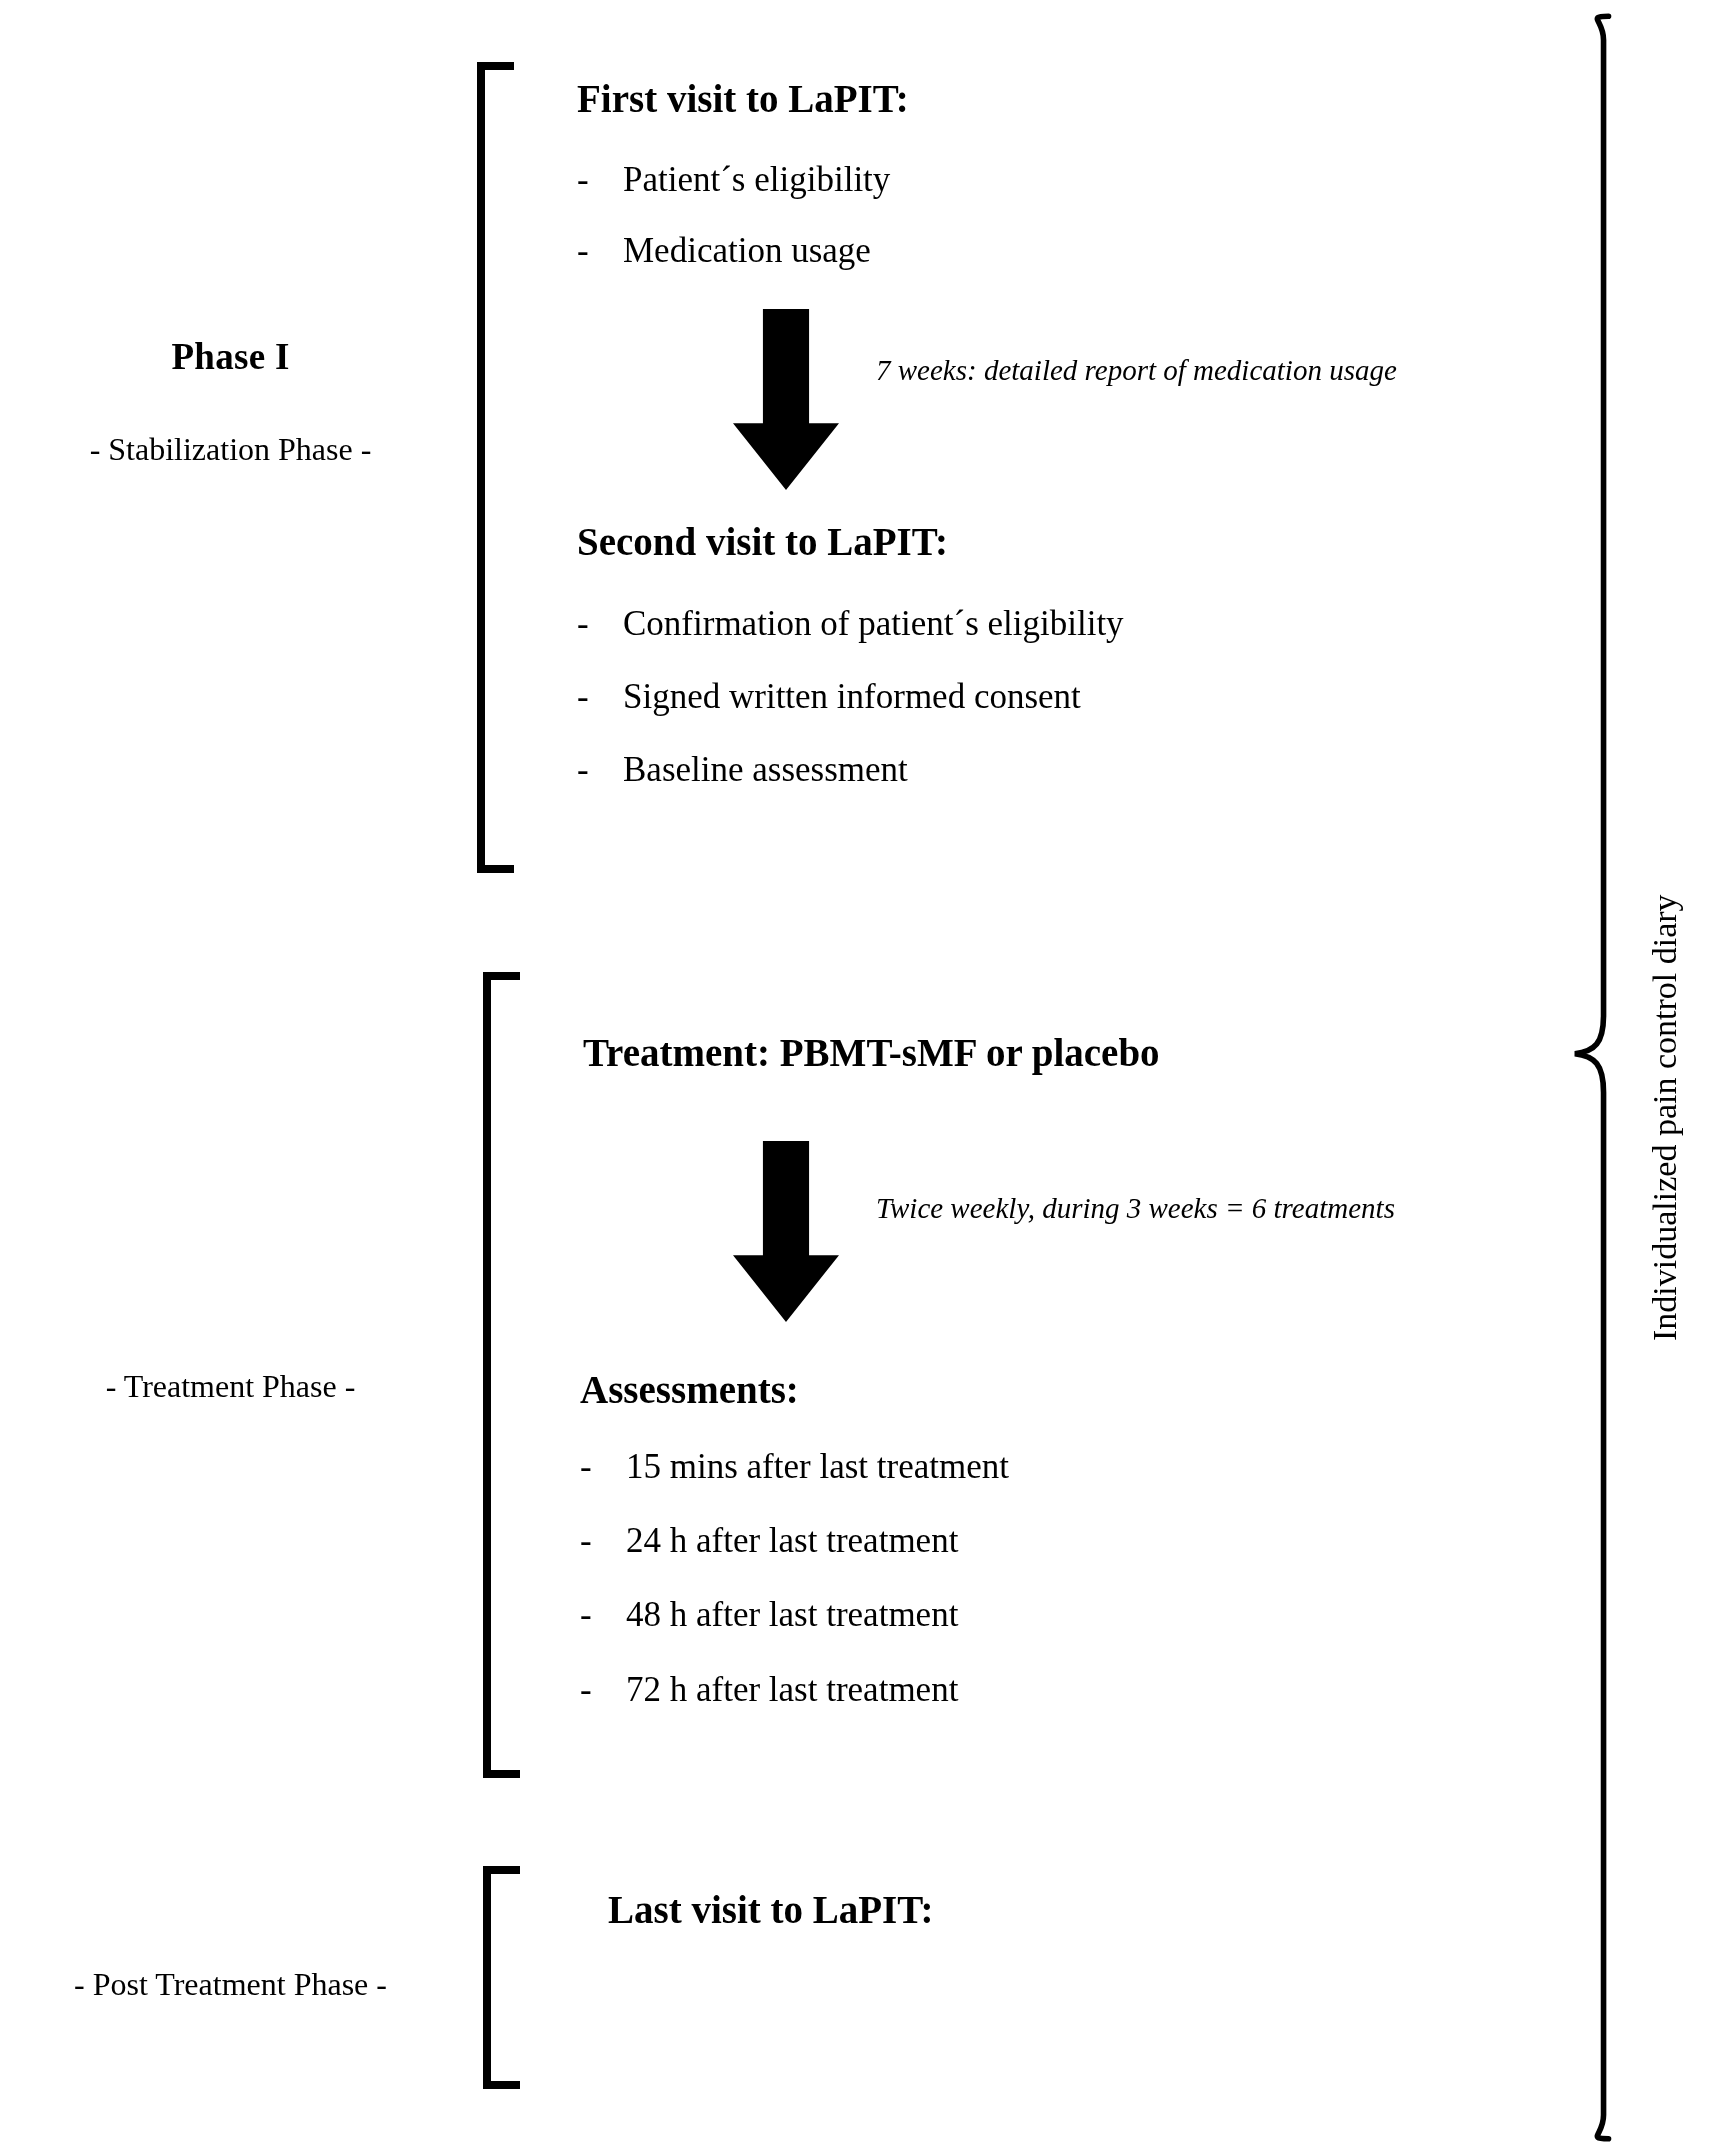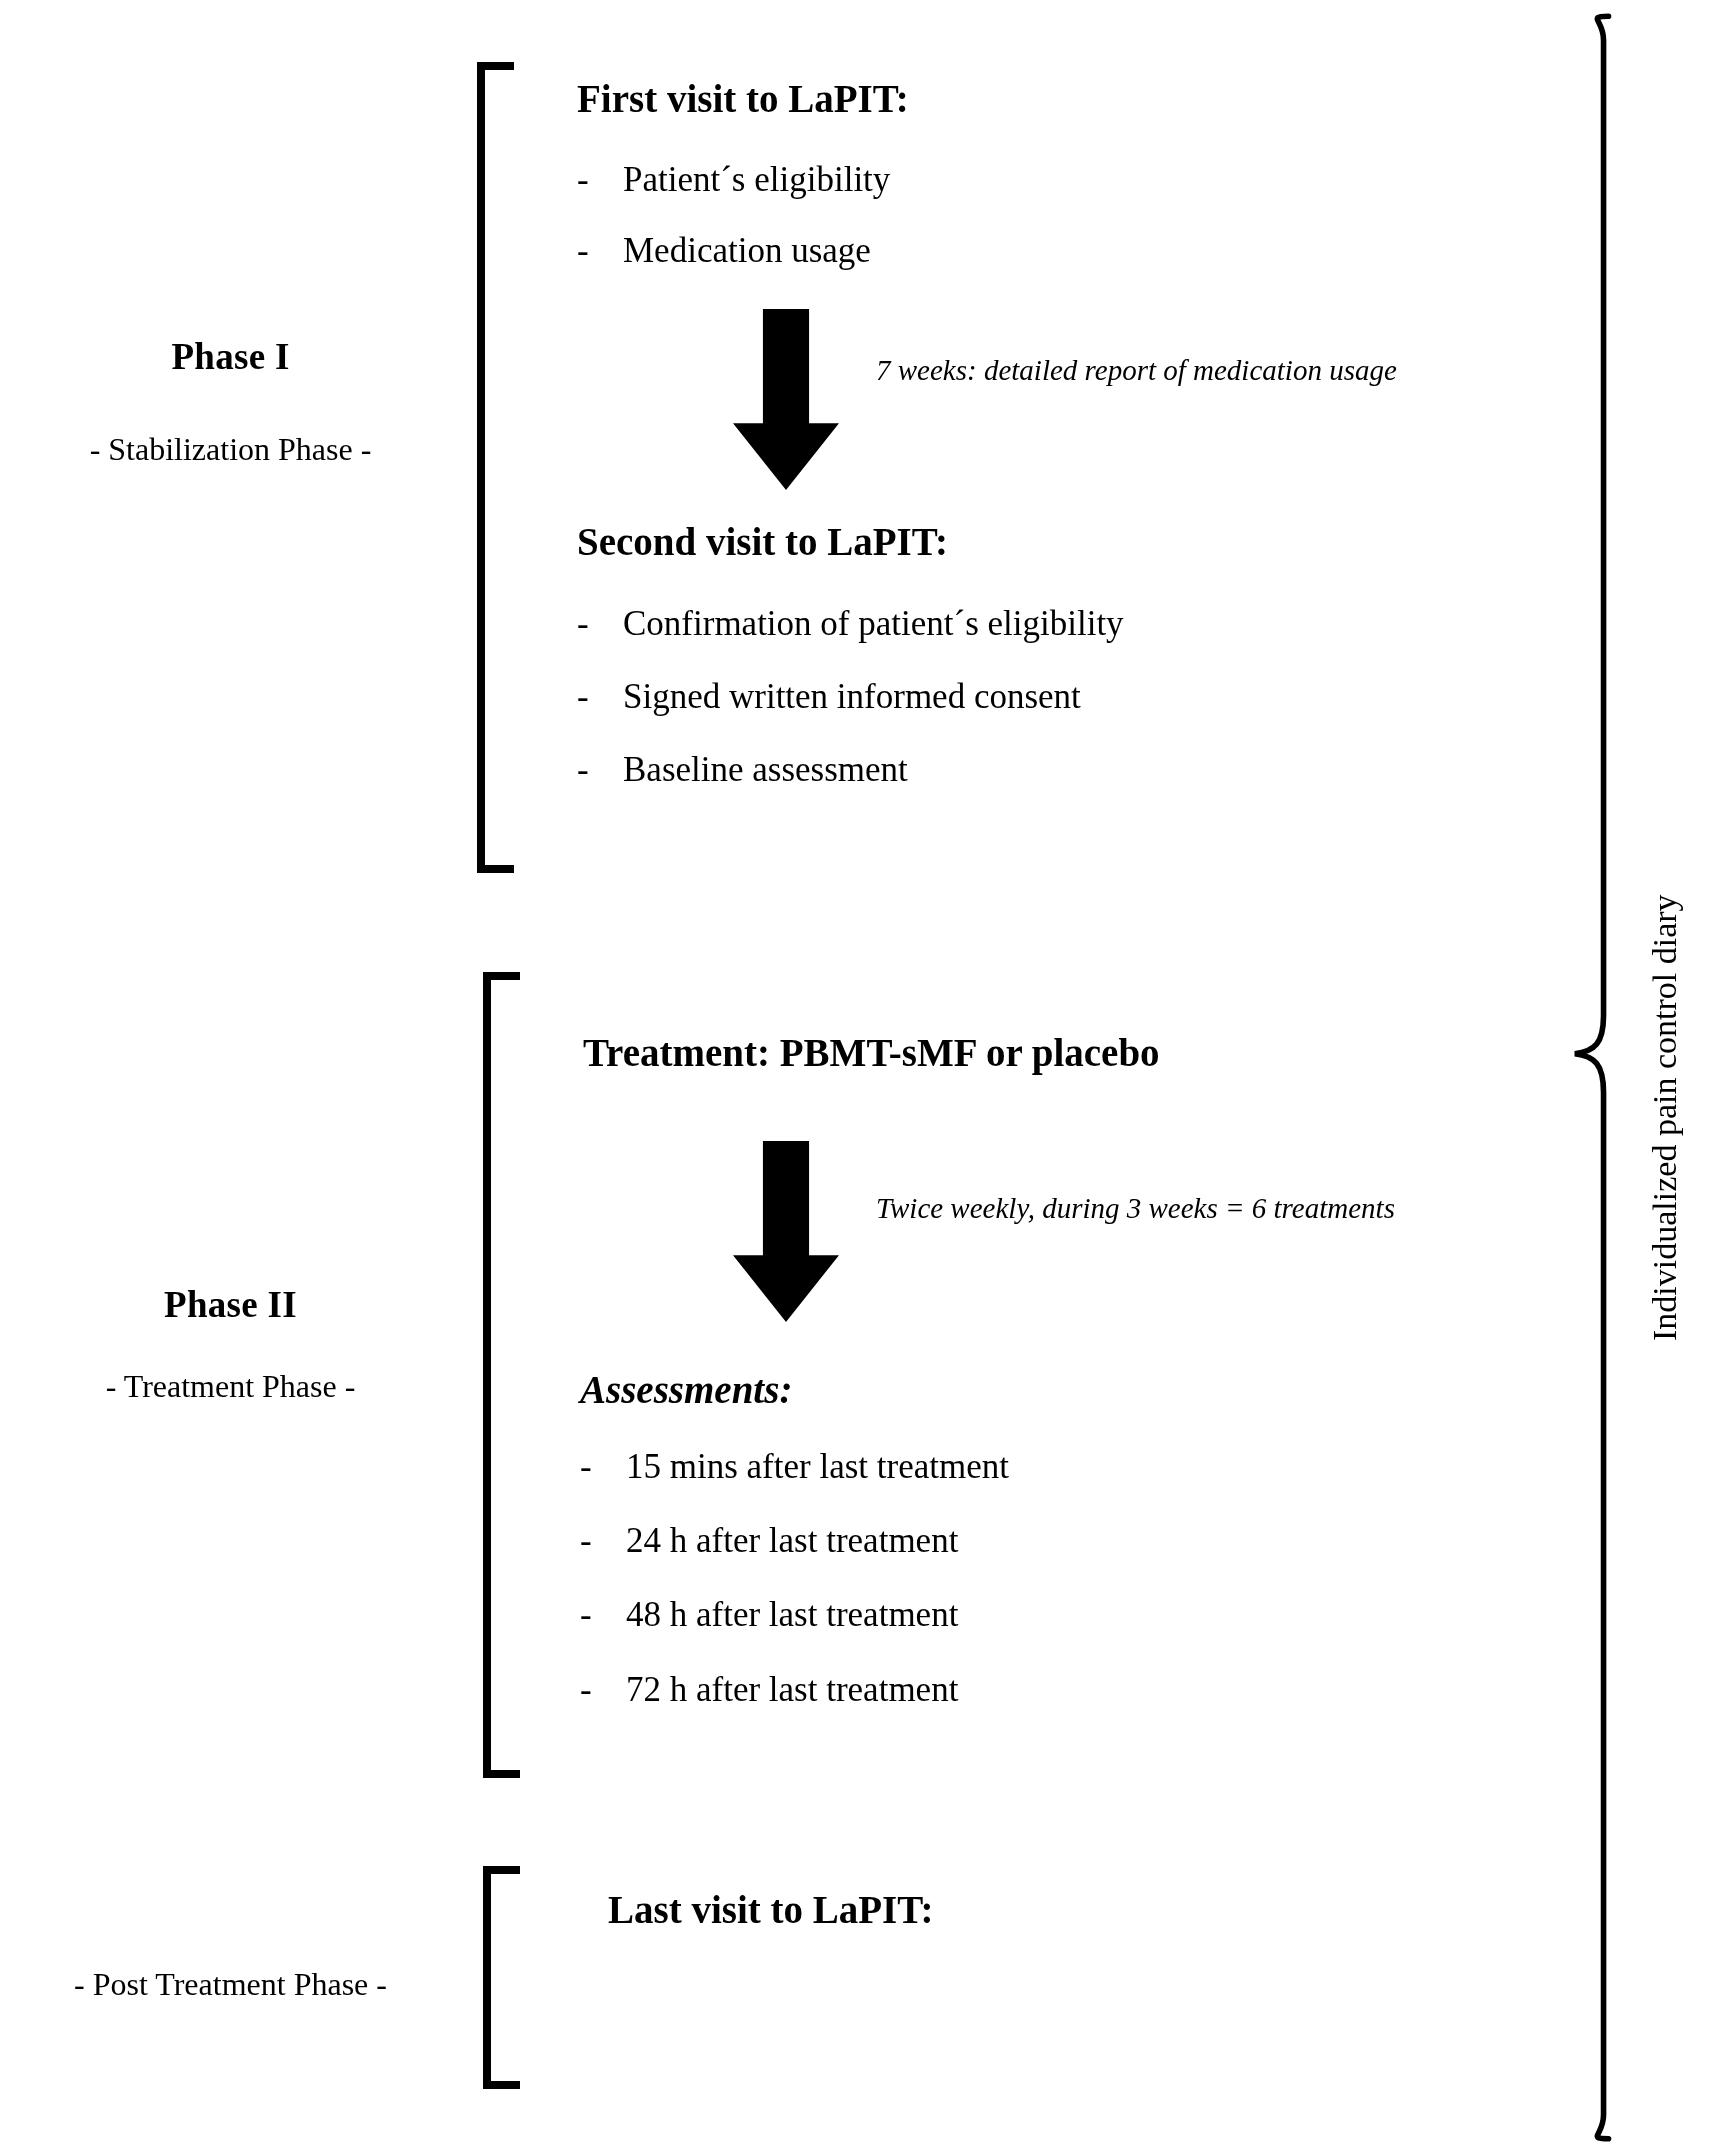--- a/index.html
+++ b/index.html
@@ -145,40 +145,37 @@
   </div>
   <div class="bullet-row" style="left:577px; top:678px;">
     <span class="bullet-dash">-</span>
     <span>Signed written informed consent</span>
   </div>
   <div class="bullet-row" style="left:577px; top:751px;">
     <span class="bullet-dash">-</span>
     <span>Baseline assessment</span>
   </div>
 
-  <div class="phase-label" style="top:1285px;">
-    <div class="phase-title">Phase II</div>
-  </div>
   <div class="phase-label" style="top:1369px;">
     <div class="phase-sub">- Treatment Phase -</div>
   </div>
 
   <div class="bracket" style="left:483px; top:972px; width:37px; height:806px;"></div>
 
   <div class="block-heading" style="left:583px; top:1032px;">Treatment: PBMT-sMF or placebo</div>
 
   <div class="arrow" style="left:733px; top:1141px;">
     <svg width="106" height="181" viewBox="0 0 170 290" aria-hidden="true">
       <polygon points="48,0 122,0 122,183 170,183 85,290 0,183 48,183" fill="#000000"></polygon>
     </svg>
   </div>
 
   <div class="annotation" style="left:876px; top:1171px; width:655px;margin-top:16px;">Twice weekly, during 3 weeks = 6 treatments</div>
 
-  <div class="block-heading" style="left:580px; top:1369px;font-style:italic;">Assessments:</div>
+  <div class="block-heading" style="left:580px; top:1369px;">Assessments:</div>
 
   <div class="bullet-row" style="left:580px; top:1448px;">
     <span class="bullet-dash">-</span>
     <span>15 mins after last treatment</span>
   </div>
   <div class="bullet-row" style="left:580px; top:1522px;">
     <span class="bullet-dash">-</span>
     <span>24 h after last treatment</span>
   </div>
   <div class="bullet-row" style="left:580px; top:1596px;">

